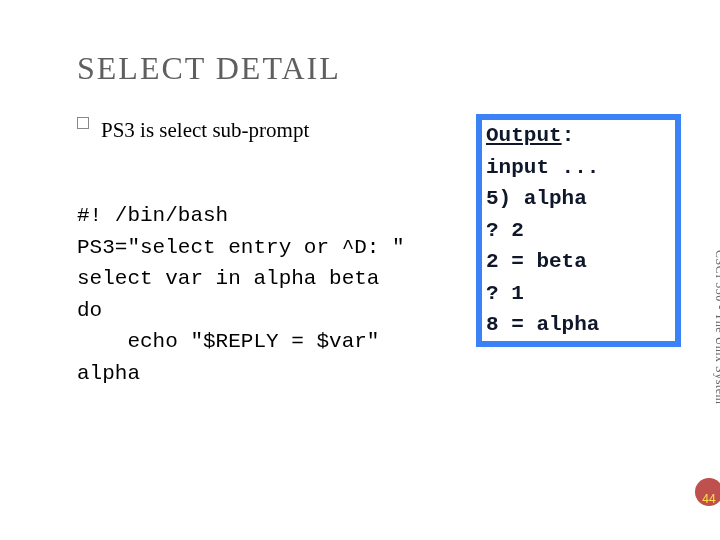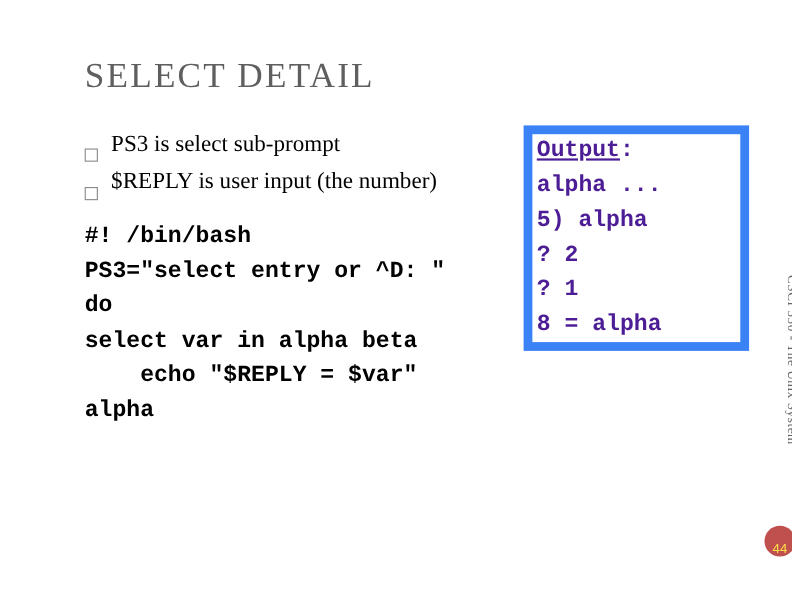--- a/index.html
+++ b/index.html
@@ -33,60 +33,60 @@
   .bullets {
     position: absolute;
     left: 46px;
     top: 115px;
     width: 380px;
     font-size: 21px;
     color: #000;
   }
   .bullet {
     display: flex;
-    align-items: flex-end;
+    align-items: flex-start;
     margin-bottom: 4px;
     line-height: 1.45;
   }
   .marker {
     display: inline-block;
     width: 10px;
     height: 10px;
     border: 1px solid #888;
     margin-right: 12px;
     position: relative;
     top: 2px;
     flex: 0 0 auto;
   }
   .codeblock {
     position: absolute;
     left: 46px;
     top: 200px;
     width: 400px;
     font-family: "Courier New", monospace;
     font-size: 21px;
-    font-weight: bold;
+    font-weight: normal;
     color: #000;
     line-height: 1.5;
   }
   .codeblock div {
     white-space: pre;
   }
   .outputbox {
     position: absolute;
     left: 445px;
     top: 114px;
     width: 205px;
-    border: 8px solid #3b82f6;
+    border: 6px solid #3b82f6;
     box-sizing: border-box;
     padding: 0 4px 0 4px;
     font-family: "Courier New", monospace;
     font-size: 21px;
     font-weight: bold;
-    color: #4c1d95;
+    color: #0f172a;
     line-height: 1.5;
   }
   .output-label {
     text-decoration: underline;
   }
   .sidenote {
     position: absolute;
     right: 24px;
     top: 250px;
     font-size: 12px;
@@ -116,42 +116,39 @@
 
 <div class="slide">
 
   <div class="title">SELECT DETAIL</div>
 
   <div class="bullets">
     <div class="bullet">
       <span class="marker"></span>
       <span>PS3 is select sub-prompt</span>
     </div>
-    <div class="bullet">
-      <span class="marker"></span>
-      <span>$REPLY is user input (the number)</span>
-    </div>
   </div>
 
   <div class="codeblock">
     <div>#! /bin/bash</div>
     <div>PS3="select entry or ^D: "</div>
+    <div>select var in alpha beta</div>
     <div>do</div>
-    <div>select var in alpha beta</div>
     <div>    echo "$REPLY = $var"</div>
     <div>alpha</div>
   </div>
 
   <div class="outputbox">
     <div>
       <span class="output-label">Output</span><span>:</span>
     </div>
-    <div>alpha ...</div>
+    <div>input ...</div>
     <div>5) alpha</div>
     <div>? 2</div>
+    <div>2 = beta</div>
     <div>? 1</div>
     <div>8 = alpha</div>
   </div>
 
   <div class="sidenote">CSCI 330 - The Unix System</div>
 
   <div class="pagenum">
     <span>44</span>
   </div>
 

